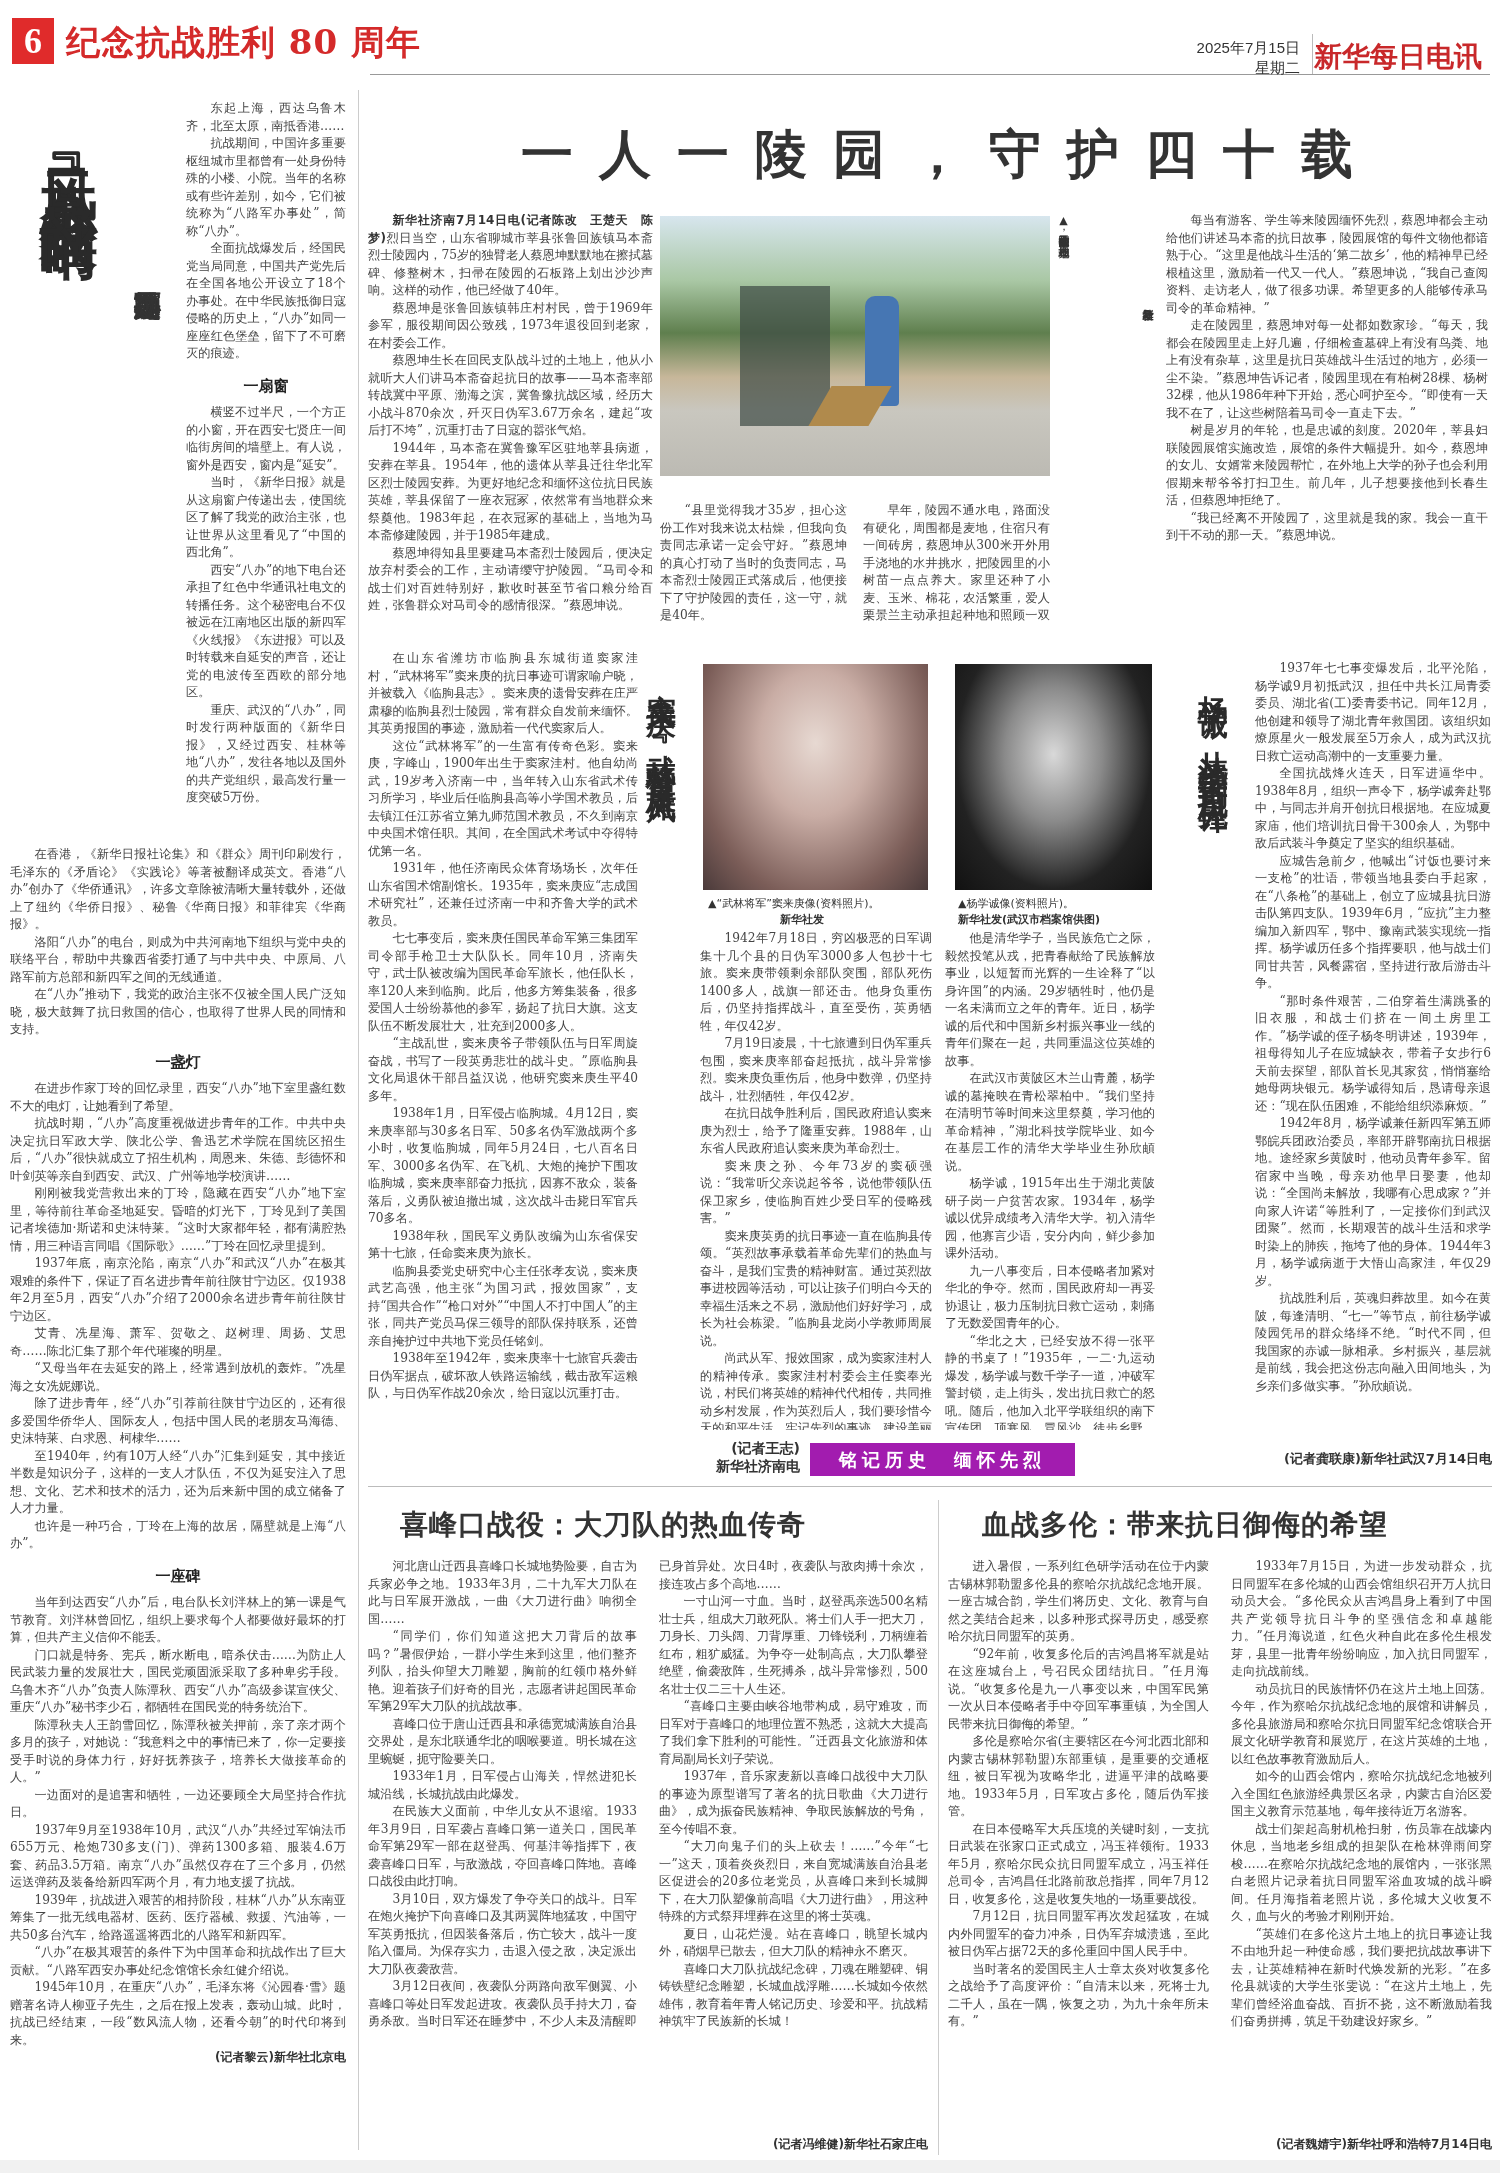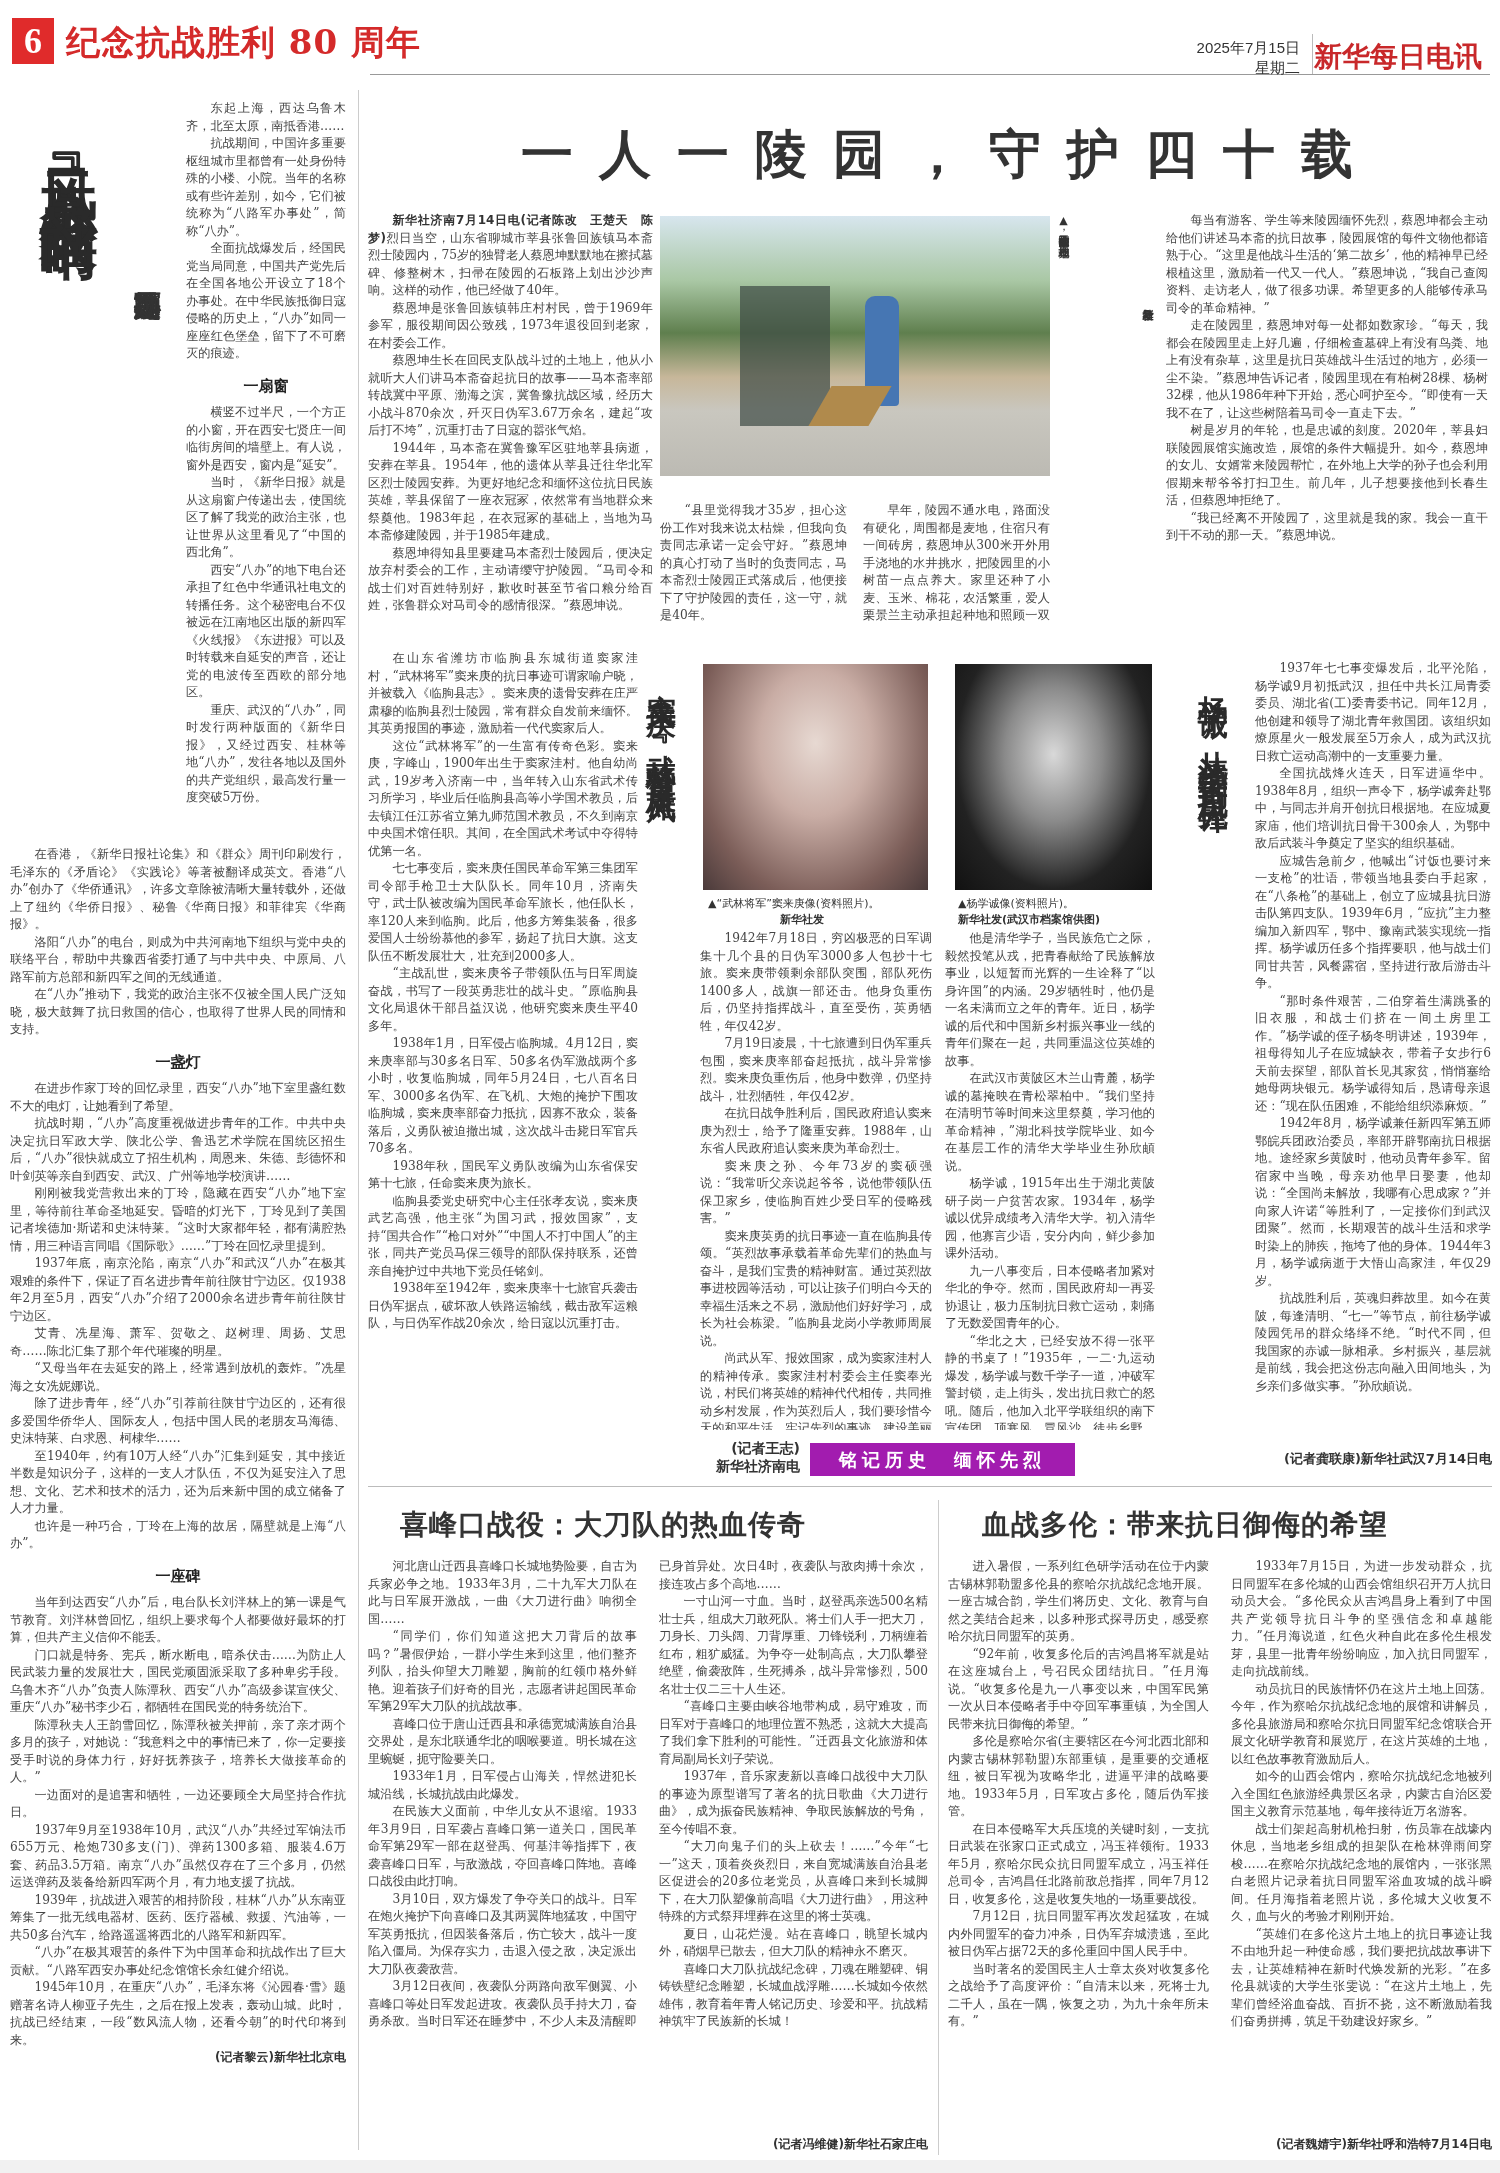--- a/index.html
+++ b/index.html
@@ -141,20 +141,21 @@
 <div class="abs body-text" style="left:1166px;top:212px;width:322px;height:420px;overflow:hidden;">
   <p>每当有游客、学生等来陵园缅怀先烈，蔡恩坤都会主动给他们讲述马本斋的抗日故事，陵园展馆的每件文物他都谙熟于心。“这里是他战斗生活的‘第二故乡’，他的精神早已经根植这里，激励着一代又一代人。”蔡恩坤说，“我自己查阅资料、走访老人，做了很多功课。希望更多的人能够传承马司令的革命精神。”</p>
   <p>走在陵园里，蔡恩坤对每一处都如数家珍。“每天，我都会在陵园里走上好几遍，仔细检查墓碑上有没有鸟粪、地上有没有杂草，这里是抗日英雄战斗生活过的地方，必须一尘不染。”蔡恩坤告诉记者，陵园里现在有柏树28棵、杨树32棵，他从1986年种下开始，悉心呵护至今。“即使有一天我不在了，让这些树陪着马司令一直走下去。”</p>
   <p>树是岁月的年轮，也是忠诚的刻度。2020年，莘县妇联陵园展馆实施改造，展馆的条件大幅提升。如今，蔡恩坤的女儿、女婿常来陵园帮忙，在外地上大学的孙子也会利用假期来帮爷爷打扫卫生。前几年，儿子想要接他到长春生活，但蔡恩坤拒绝了。</p>
   <p>“我已经离不开陵园了，这里就是我的家。我会一直干到干不动的那一天。”蔡恩坤说。</p>
 </div>
 
 <div class="abs body-text" style="left:368px;top:650px;width:270px;height:810px;overflow:hidden;">
   <p>在山东省潍坊市临朐县东城街道窦家洼村，“武林将军”窦来庚的抗日事迹可谓家喻户晓，并被载入《临朐县志》。窦来庚的遗骨安葬在庄严肃穆的临朐县烈士陵园，常有群众自发前来缅怀。其英勇报国的事迹，激励着一代代窦家后人。</p>
   <p>这位“武林将军”的一生富有传奇色彩。窦来庚，字峰山，1900年出生于窦家洼村。他自幼尚武，19岁考入济南一中，当年转入山东省武术传习所学习，毕业后任临朐县高等小学国术教员，后去镇江任江苏省立第九师范国术教员，不久到南京中央国术馆任职。其间，在全国武术考试中夺得特优第一名。</p>
+  <p>1931年，他任济南民众体育场场长，次年任山东省国术馆副馆长。1935年，窦来庚应“志成国术研究社”，还兼任过济南一中和齐鲁大学的武术教员。</p>
   <p>七七事变后，窦来庚任国民革命军第三集团军司令部手枪卫士大队队长。同年10月，济南失守，武士队被改编为国民革命军旅长，他任队长，率120人来到临朐。此后，他多方筹集装备，很多爱国人士纷纷慕他的参军，扬起了抗日大旗。这支队伍不断发展壮大，壮充到2000多人。</p>
   <p>“主战乱世，窦来庚爷子带领队伍与日军周旋奋战，书写了一段英勇悲壮的战斗史。”原临朐县文化局退休干部吕益汉说，他研究窦来庚生平40多年。</p>
   <p>1938年1月，日军侵占临朐城。4月12日，窦来庚率部与30多名日军、50多名伪军激战两个多小时，收复临朐城，同年5月24日，七八百名日军、3000多名伪军、在飞机、大炮的掩护下围攻临朐城，窦来庚率部奋力抵抗，因寡不敌众，装备落后，义勇队被迫撤出城，这次战斗击毙日军官兵70多名。</p>
   <p>1938年秋，国民军义勇队改编为山东省保安第十七旅，任命窦来庚为旅长。</p>
   <p>临朐县委党史研究中心主任张孝友说，窦来庚武艺高强，他主张“为国习武，报效国家”，支持“国共合作”“枪口对外”“中国人不打中国人”的主张，同共产党员马保三领导的部队保持联系，还曾亲自掩护过中共地下党员任铭剑。</p>
   <p>1938年至1942年，窦来庚率十七旅官兵袭击日伪军据点，破坏敌人铁路运输线，截击敌军运粮队，与日伪军作战20余次，给日寇以沉重打击。</p>
 </div>
 <div class="abs vtitle" style="left:640px;top:670px;font-size:30px;height:640px;letter-spacing:6px;">窦来庚：『武林将军』展雄风</div>
 <div class="abs photo photo-portrait1"></div>
 <div class="abs caption" style="left:708px;top:896px;width:220px;">▲“武林将军”窦来庚像(资料照片)。</div>

